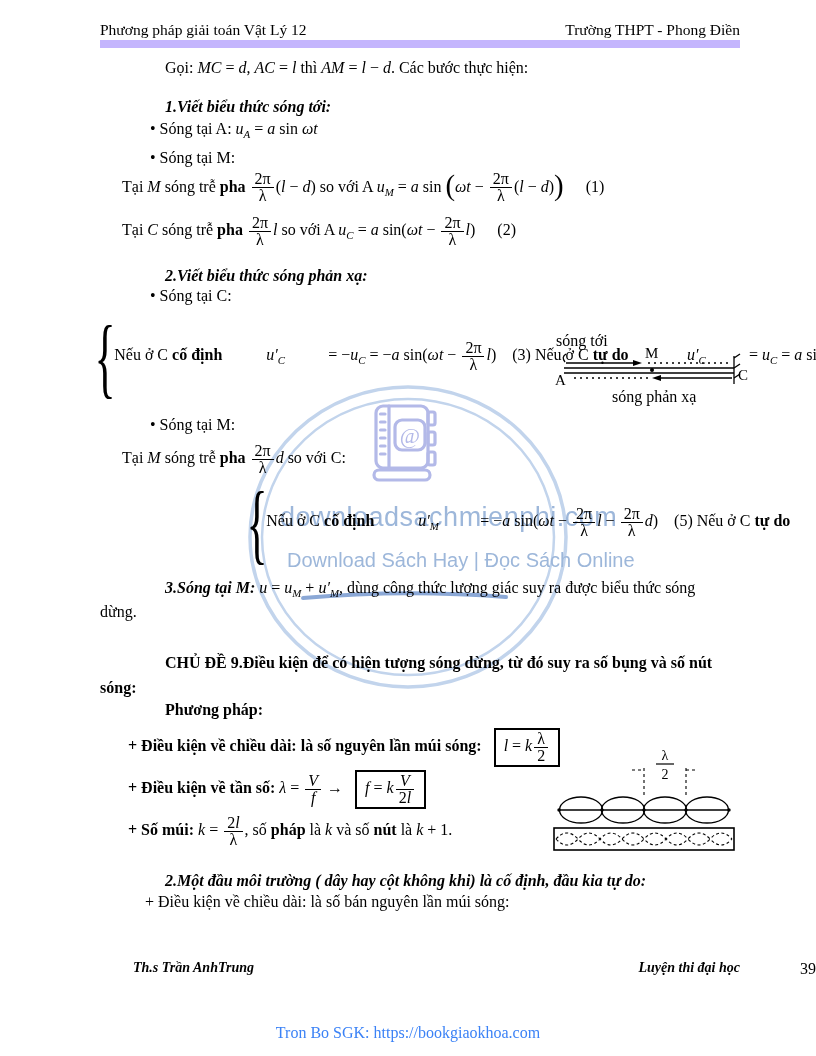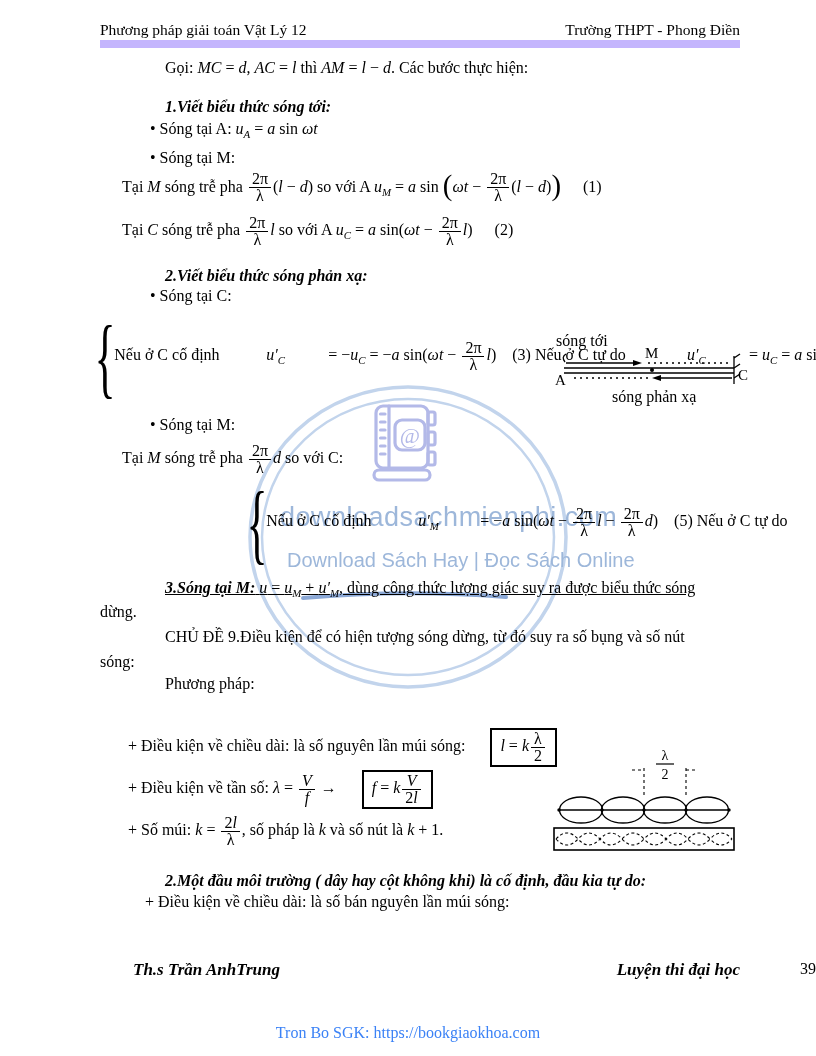--- a/index.html
+++ b/index.html
@@ -3,34 +3,34 @@
 <meta charset="utf-8">
 <style>
   html,body{margin:0;padding:0;background:#888;}
   .page{position:relative;width:816px;height:1056px;background:#ffffff;margin:0 auto;overflow:hidden;
         font-family:"Liberation Serif","DejaVu Serif",serif;font-size:16px;color:#000;}
   .abs{position:absolute;white-space:nowrap;}
   
   .toplink{position:absolute;left:0;right:0;top:6px;text-align:center;color:#0000c0;font-size:15.5px;}
   .hdr{position:absolute;left:100px;right:76px;top:21px;height:19px;border-bottom:8px solid #c4b5fd;
        display:flex;justify-content:space-between;font-size:15.5px;}
-  .ftr-it{font-style:italic;font-weight:bold;font-size:17px;}
+  .ftr-it{font-style:italic;font-weight:bold;font-size:14px;}
   .bottomlink{position:absolute;left:0;right:0;top:1024px;text-align:center;color:#3b82f6;font-size:16px;}
   
   .mi{font-style:italic;}
-  .bd{font-weight:normal;}
+  .bd{font-weight:bold;margin-top:26px;}
   .bdit{font-weight:bold;font-style:italic;margin-top:9px;}
   sub.ms{font-size:.68em;font-style:italic;}
   .eqline{height:44px;line-height:44px;}
   .tline{line-height:1.25;}
   .frac{display:inline-block;text-align:center;vertical-align:middle;line-height:1.02;margin:0 2px;}
   .frac .fn{display:block;padding:0 3px;}
   .frac .fd{display:block;border-top:1px solid #000;padding:0 3px;}
   .bigp{font-size:1.8em;font-weight:300;vertical-align:-0.12em;}
-  .eqbox{display:inline-block;border:2px solid #000;padding:1px 8px;margin-left:21px;line-height:normal;vertical-align:middle;}
+  .eqbox{display:inline-block;border:2px solid #000;padding:1px 8px;margin-left:8px;line-height:normal;vertical-align:middle;}
   .eqnum{margin-left:22px;}
   
   .cases{display:flex;align-items:center;}
   .cbrace{font-size:88px;line-height:84px;height:84px;transform:scaleX(.5);transform-origin:center;margin-right:-12px;font-weight:400;}
   .crow{height:42px;line-height:42px;white-space:nowrap;}
   .clabel{display:inline-block;width:152px;}
   .clhs{display:inline-block;width:58px;}
   .cnum{margin-left:16px;}
   
   .wm{position:absolute;color:#9db7da;font-family:"Liberation Sans","DejaVu Sans",sans-serif;}
@@ -131,21 +131,21 @@
     <div class="abs eqline" style="left:122px;top:436px;">Tại <span class="mi">M</span> sóng trễ <span class="bd">pha</span> <span class="frac"><span class="fn">2π</span><span class="fd">λ</span></span><span class="mi">d</span> so với C:</div>
 
     <div class="abs cases" style="left:236px;top:482px;">
       <span class="cbrace">{</span>
       <span>
         <span class="crow"><span class="clabel">Nếu ở C <span class="bd">cố định</span></span><span class="clhs"><span class="mi">u′</span><sub class="ms">M</sub></span><span> = −<span class="mi">a</span> sin(<span class="mi">ωt</span> − <span class="frac"><span class="fn">2π</span><span class="fd">λ</span></span><span class="mi">l</span> − <span class="frac"><span class="fn">2π</span><span class="fd">λ</span></span><span class="mi">d</span>)</span><span class="cnum">(5)</span></span>
         <span class="crow"><span class="clabel">Nếu ở C <span class="bd">tự do</span></span></span>
       </span>
     </div>
 
-    <div class="abs tline" style="left:165px;top:578px;text-decoration:underline;"><span class="bdit">3.Sóng tại M:</span> <span class="mi">u</span> = <span class="mi">u</span><sub class="ms">M</sub> + <span class="mi">u′</span><sub class="ms">M</sub>, dùng công thức lượng giác suy ra được biểu thức sóng</div>
+    <div class="abs tline" style="left:165px;top:578px;"><span class="bdit">3.Sóng tại M:</span> <span class="mi">u</span> = <span class="mi">u</span><sub class="ms">M</sub> + <span class="mi">u′</span><sub class="ms">M</sub>, dùng công thức lượng giác suy ra được biểu thức sóng</div>
     <div class="abs tline" style="left:100px;top:602px;">dừng.</div>
 
     <div class="abs tline bd" style="left:165px;top:627px;">CHỦ ĐỀ 9.Điều kiện để có hiện tượng sóng dừng, từ đó suy ra số bụng và số nút</div>
     <div class="abs tline bd" style="left:100px;top:652px;">sóng:</div>
 
     <div class="abs tline bd" style="left:165px;top:674px;">Phương pháp:</div>
 
 
     <div class="abs eqline" style="left:128px;top:724px;"><span class="bd">+ Điều kiện về chiều dài: là số nguyên lần múi sóng: </span><span class="eqbox"><span class="mi">l</span> = <span class="mi">k</span><span class="frac"><span class="fn">λ</span><span class="fd">2</span></span></span></div>
     <div class="abs eqline" style="left:128px;top:766px;"><span class="bd">+ Điều kiện về tần số: </span><span class="mi">λ</span> = <span class="frac"><span class="fn"><span class="mi">V</span></span><span class="fd"><span class="mi">f</span></span></span> → <span class="eqbox"><span class="mi">f</span> = <span class="mi">k</span><span class="frac"><span class="fn"><span class="mi">V</span></span><span class="fd">2<span class="mi">l</span></span></span></span></div>

